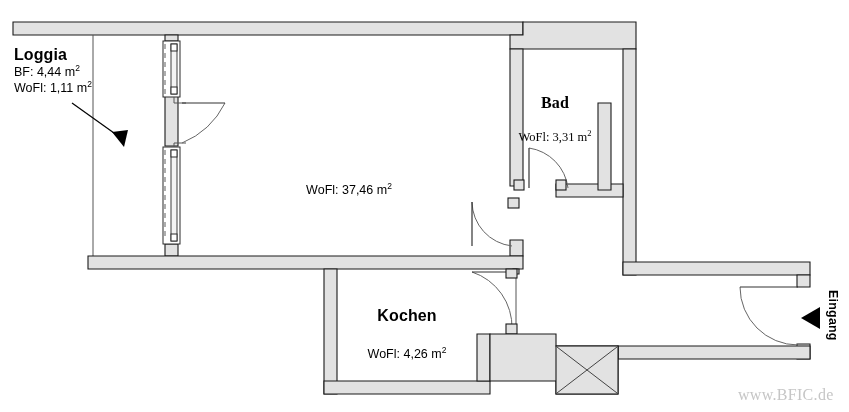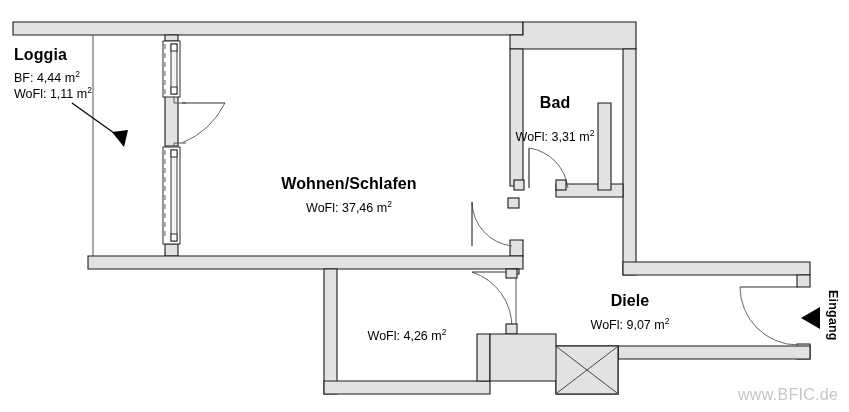--- a/index.html
+++ b/index.html
@@ -106,21 +106,21 @@
     font-size: 12.5px;
     font-weight: bold;
     writing-mode: vertical-rl;
     text-orientation: mixed;
     letter-spacing: 0.2px;
   }
   .watermark {
     position: absolute;
     font-size: 16px;
     color: #c6c6c6;
-    font-family: Liberation Sans, sans-serif;
+    font-family: Liberation Serif, serif;
     letter-spacing: 0.3px;
   }
 </style>
 </head>
 <body>
 
 <div id="plan-root">
 
   <svg class="floorplan" viewBox="0 0 849 412">
 
@@ -238,40 +238,36 @@
       <line class="arrow" x1="72" y1="99" x2="121" y2="134"></line>
       <polygon class="tri" points="124,143 112,128 128,126"></polygon>
     </g>
 
     <polygon class="tri" points="820,303 820,325 801,314"></polygon>
 
   </svg>
 
   <div class="label left-block" style="left:14px; top:42px;">
     <div class="room-name">Loggia</div>
-    <div class="room-area" style="margin-top:6px;"><span>BF: 4,44 m</span><span class="sup">2</span></div>
+    <div class="room-area" style=""><span>BF: 4,44 m</span><span class="sup">2</span></div>
     <div class="room-area" style=""><span>WoFl: 1,11 m</span><span class="sup">2</span></div>
   </div>
 
   <div class="label centered" style="left:349px; top:171px;">
-    <div class="room-name">Wohnen/Schlafen</div>
     <div class="room-area" style="margin-top:7px;"><span>WoFl: 37,46 m</span><span class="sup">2</span></div>
   </div>
 
-  <div class="label centered" style="left:555px; top:90px;">
+  <div class="label centered" style="left:555px; top:90px;font-family:Liberation Serif, serif;">
     <div class="room-name">Bad</div>
     <div class="room-area" style="margin-top:17px;"><span>WoFl: 3,31 m</span><span class="sup">2</span></div>
   </div>
 
   <div class="label centered" style="left:407px; top:303px;">
+    <div class="room-name">Kochen</div>
     <div class="room-area" style="margin-top:21px;"><span>WoFl: 4,26 m</span><span class="sup">2</span></div>
   </div>
 
-  <div class="label centered" style="left:630px; top:288px;">
-    <div class="room-name">Diele</div>
-    <div class="room-area" style="margin-top:7px;"><span>WoFl: 9,07 m</span><span class="sup">2</span></div>
-  </div>
 
   <div class="label entrance-label" style="left:826px; top:286px;">Eingang</div>
 
   <div class="watermark" style="left:738px; top:382px;">www.BFIC.de</div>
 
 </div>
 
 </body></html>

